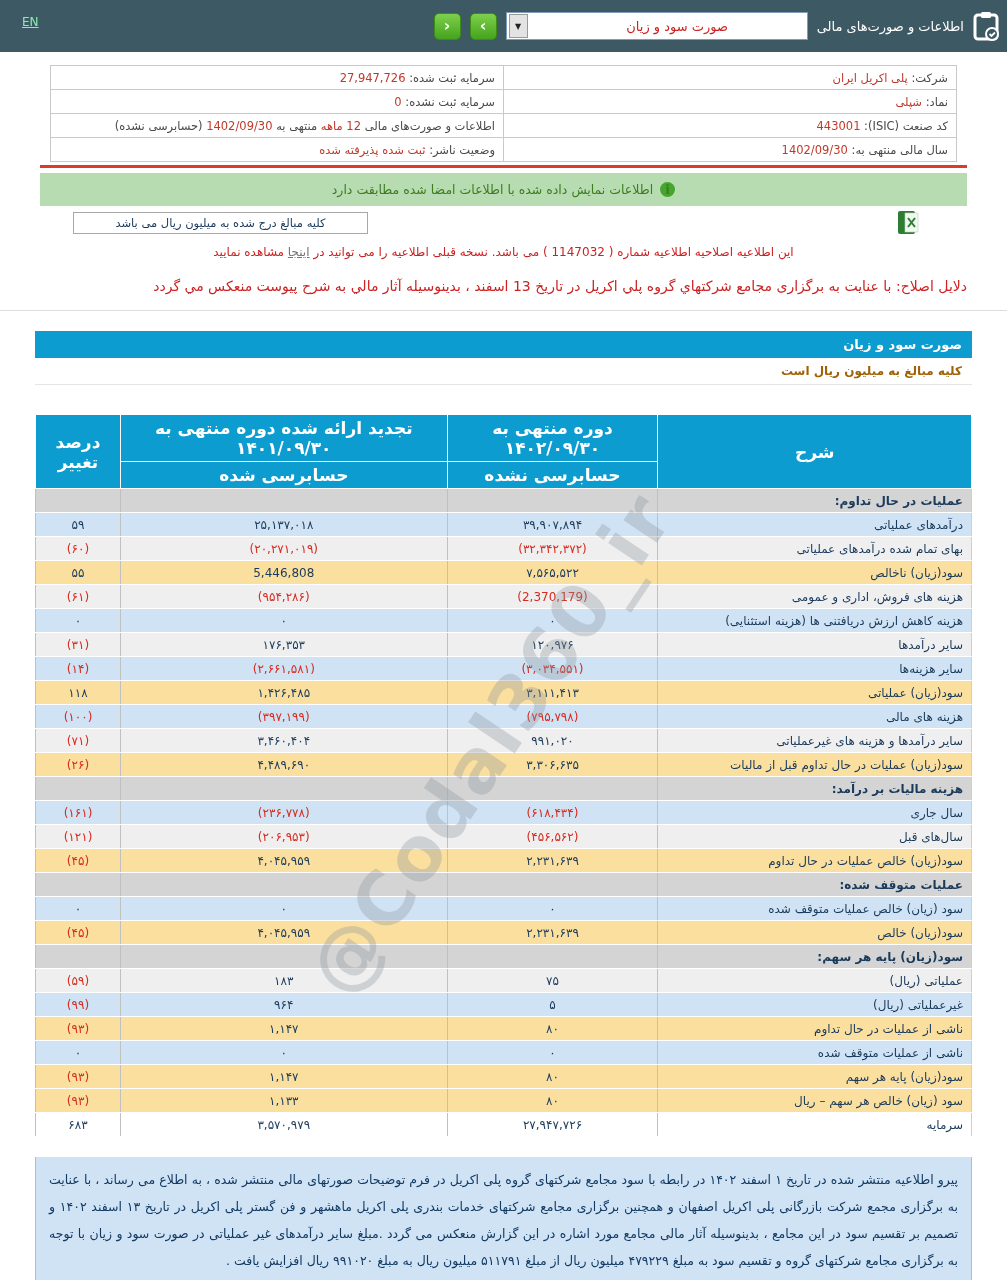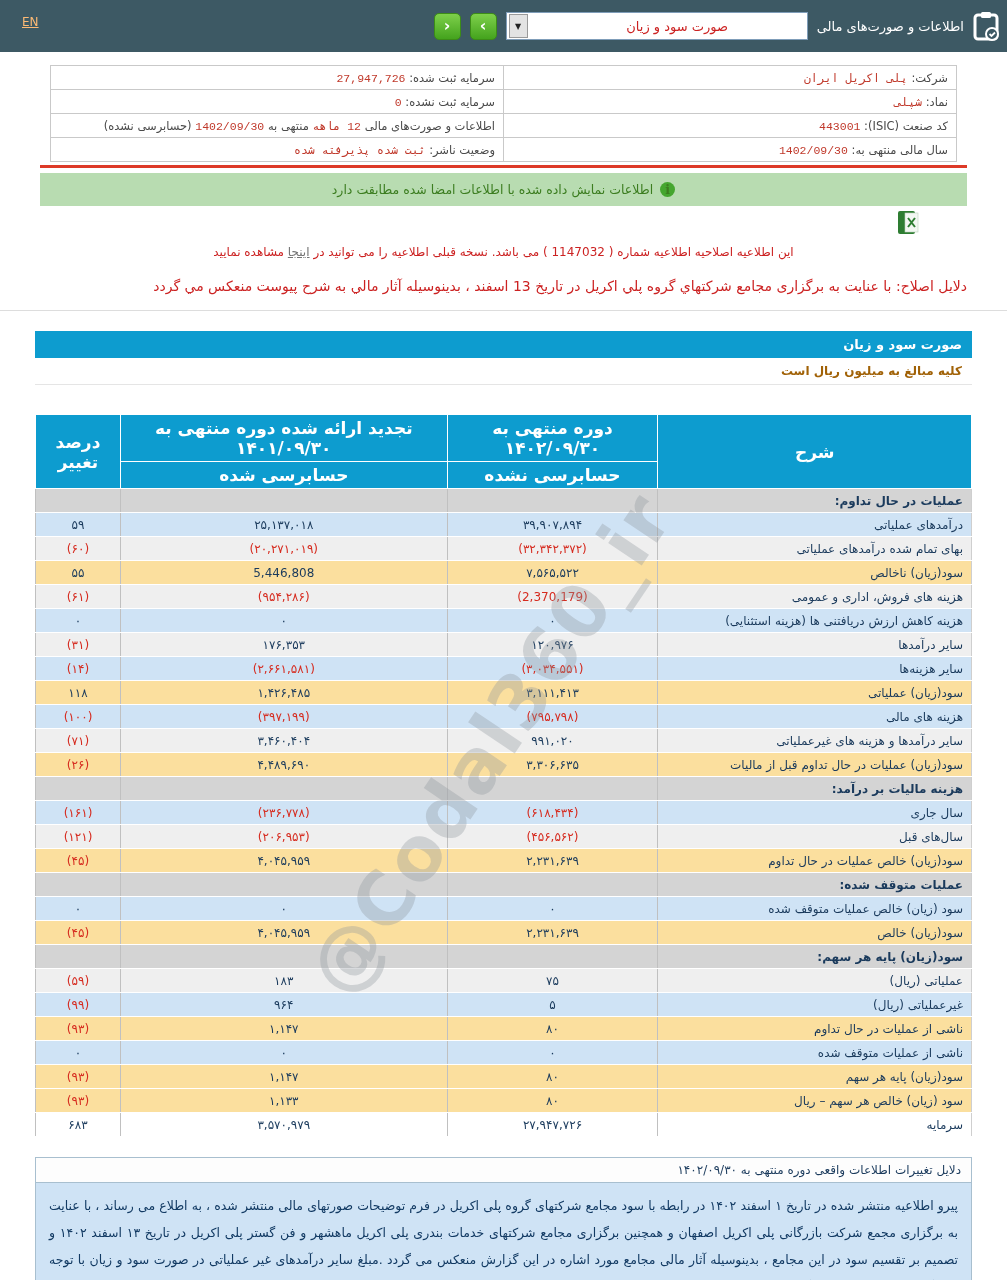--- a/index.html
+++ b/index.html
@@ -2,32 +2,32 @@
 <html lang="fa"><head>
 <meta charset="utf-8">
 <style>
   html,body{margin:0;padding:0;}
   body{
     width:1007px;height:1280px;overflow:hidden;position:relative;
     background:#fff;font-family:"DejaVu Sans",sans-serif;color:#333;
   }
   
   .topbar{height:52px;background:#3d5964;position:relative;}
-  .en-link{position:absolute;left:22px;top:15px;color:#fdba74;font-size:12px;text-decoration:underline;cursor:pointer;}
+  .en-link{position:absolute;left:22px;top:15px;color:#86efac;font-size:12px;text-decoration:underline;cursor:pointer;}
   .topbar-right{position:absolute;right:8px;top:0;height:52px;display:flex;flex-direction:row-reverse;align-items:center;gap:9px;direction:ltr;}
   .clip-icon{width:26px;height:30px;}
   .topbar-title{color:#fff;font-size:13px;direction:rtl;white-space:nowrap;}
   .report-select{width:300px;height:26px;background:#fff;border:1px solid #7f9db9;display:flex;align-items:center;direction:ltr;cursor:pointer;}
   .select-arrow{width:17px;height:22px;margin-left:2px;background:#e3e3e3;border:1px solid #9a9a9a;font-size:8px;color:#222;display:flex;align-items:center;justify-content:center;}
   .select-text{flex:1;text-align:center;color:#cc2222;font-size:13px;direction:rtl;padding-left:20px;}
   .nav-btn{width:27px;height:27px;border-radius:5px;border:1px solid #3c8c17;background:linear-gradient(#7ed04b,#44a31d);color:#fff;font-size:16px;font-weight:bold;display:flex;align-items:center;justify-content:center;cursor:pointer;padding-bottom:2px;box-sizing:border-box;}
   
   .info-table{width:907px;margin:13px 50px 0;border-collapse:collapse;direction:rtl;}
   .info-table td{border:1px solid #c9c9c9;height:21px;font-size:11.5px;padding:1px 8px;width:50%;text-align:right;color:#4a4a4a;}
-  .info-table .val{color:#c0392b;font-family:Liberation Mono, monospace;}
+  .info-table .val{color:#c0392b;}
   .red-line{height:3px;background:#dd3a27;margin:3px 40px 0;}
   
   .green-banner{margin:5px 40px 0;height:33px;background:#b8dcb1;display:flex;align-items:center;justify-content:center;gap:7px;direction:rtl;}
   .info-icon{width:15px;height:15px;border-radius:50%;background:#45a62f;color:#fff;font-size:11px;font-weight:bold;display:flex;align-items:center;justify-content:center;font-family:"DejaVu Serif",serif;}
   .green-banner span{color:#3c7d20;font-size:12.5px;}
   .million-row{margin:4px 40px 0;height:28px;position:relative;direction:ltr;}
   .million-box{position:absolute;left:33px;top:2px;width:293px;height:20px;border:1px solid #a8a8a8;background:#fff;display:flex;align-items:center;justify-content:center;direction:rtl;}
   .million-box span{color:#1a3a5c;font-size:11.5px;}
   .excel-icon{position:absolute;right:48px;top:0;width:22px;height:25px;cursor:pointer;}
   .amendment{margin:7px 40px 0;text-align:center;direction:rtl;font-size:12px;color:#cc2222;}
@@ -118,20 +118,23 @@
   </table>
 
 <div class="red-line"></div>
 
 <div class="green-banner">
   <span class="info-icon">i</span>
   <span>اطلاعات نمایش داده شده با اطلاعات امضا شده مطابقت دارد</span>
 </div>
 
 <div class="million-row">
+  <div class="million-box">
+    <span>کلیه مبالغ درج شده به میلیون ریال می باشد</span>
+  </div>
   <svg class="excel-icon" viewBox="0 0 22 25">
     <rect x="1" y="1" width="17" height="23" rx="2" fill="#2e7d32"></rect>
     <rect x="8" y="3" width="13" height="19" fill="#f2f7f2" stroke="#bcd2bc" stroke-width="0.6"></rect>
     <path d="M11 8 l7 9 M18 8 l-7 9" stroke="#2e7d32" stroke-width="2"></path>
   </svg>
 </div>
 
 <div class="amendment">
   <span>این اطلاعیه اصلاحیه اطلاعیه شماره ( 1147032 ) می باشد. نسخه قبلی اطلاعیه را می توانید در</span>
   <a>اینجا</a>
@@ -329,16 +332,15 @@
             <td class="val">۲۷,۹۴۷,۷۲۶</td>
             <td class="val">۳,۵۷۰,۹۷۹</td>
             <td class="val">۶۸۳</td>
           </tr>
       </tbody>
     </table>
   </div>
 </div>
 
 <div class="reasons">
-  <div class="reason-header first">دلایل تغییرات اطلاعات واقعی دوره منتهی به ۱۴۰۲/۰۹/۳۰</div>
   <div class="reason-body">پیرو اطلاعیه منتشر شده در تاریخ ۱ اسفند ۱۴۰۲ در رابطه با سود مجامع شرکتهای گروه پلی اکریل در فرم توضیحات صورتهای مالی منتشر شده ، به اطلاع می رساند ، با عنایت به برگزاری مجمع شرکت بازرگانی پلی اکریل اصفهان و همچنین برگزاری مجامع شرکتهای خدمات بندری پلی اکریل ماهشهر و فن گستر پلی اکریل در تاریخ ۱۳ اسفند ۱۴۰۲ و تصمیم بر تقسیم سود در این مجامع ، بدینوسیله آثار مالی مجامع مورد اشاره در این گزارش منعکس می گردد .مبلغ سایر درآمدهای غیر عملیاتی در صورت سود و زیان با توجه به برگزاری مجامع شرکتهای گروه و تقسیم سود به مبلغ ۴۷۹۲۲۹ میلیون ریال از مبلغ ۵۱۱۷۹۱ میلیون ریال به مبلغ ۹۹۱۰۲۰ ریال افزایش یافت .</div>
 
 </div>
 
 </body></html>

